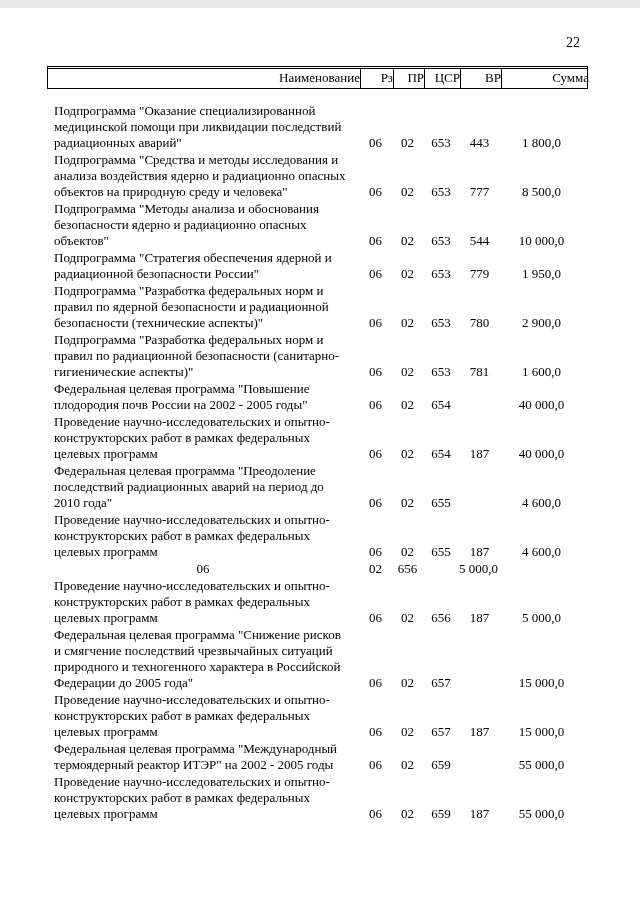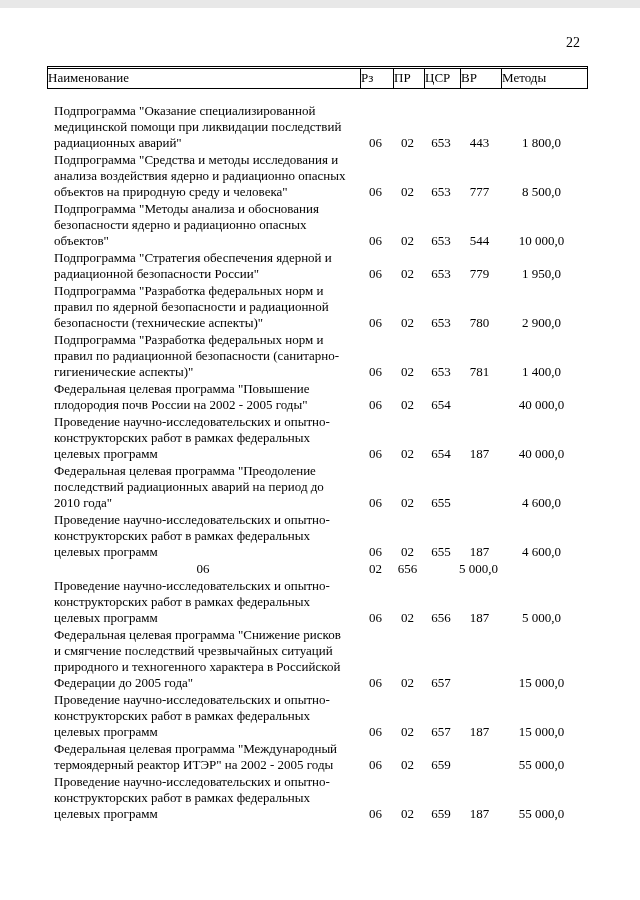--- a/index.html
+++ b/index.html
@@ -32,21 +32,21 @@
   .thead {
     display: grid;
     grid-template-columns: 312px 33px 31px 36px 41px 88px;
     border-top: 3px double #000;
     border-bottom: 1px solid #000;
     border-left: 1px solid #000;
     border-right: 1px solid #000;
   }
   .hcell {
     font-size: 13px;
-    text-align: left;
+    text-align: right;
     padding: 1px 0 2px 0;
     border-left: 1px solid #000;
     white-space: nowrap;
     overflow: hidden;
   }
   .hcell:first-child {
     border-left: none;
   }
   .tbody {
     padding-top: 14px;
@@ -89,21 +89,21 @@
   <div class="page-number">22</div>
 
   <div class="doc-table">
 
     <div class="thead">
       <div class="hcell">Наименование</div>
       <div class="hcell">Рз</div>
       <div class="hcell">ПР</div>
       <div class="hcell">ЦСР</div>
       <div class="hcell">ВР</div>
-      <div class="hcell">Методы</div>
+      <div class="hcell">Сумма</div>
     </div>
 
     <div class="tbody">
         <div class="trow">
           <div class="cell-name">Подпрограмма "Оказание специализированной медицинской помощи при ликвидации последствий радиационных аварий"</div>
           <div class="cell-code">06</div>
           <div class="cell-code">02</div>
           <div class="cell-code">653</div>
           <div class="cell-code">443</div>
           <div class="cell-sum">1 800,0</div>
@@ -139,21 +139,21 @@
           <div class="cell-code">653</div>
           <div class="cell-code">780</div>
           <div class="cell-sum">2 900,0</div>
         </div>
         <div class="trow">
           <div class="cell-name">Подпрограмма "Разработка федеральных норм и правил по радиационной безопасности (санитарно-гигиенические аспекты)"</div>
           <div class="cell-code">06</div>
           <div class="cell-code">02</div>
           <div class="cell-code">653</div>
           <div class="cell-code">781</div>
-          <div class="cell-sum">1 400,0</div>
+          <div class="cell-sum">1 600,0</div>
         </div>
         <div class="trow">
           <div class="cell-name">Федеральная целевая программа "Повышение плодородия почв России на 2002 - 2005 годы"</div>
           <div class="cell-code">06</div>
           <div class="cell-code">02</div>
           <div class="cell-code">654</div>
           <div class="cell-code"></div>
           <div class="cell-sum">40 000,0</div>
         </div>
         <div class="trow">

